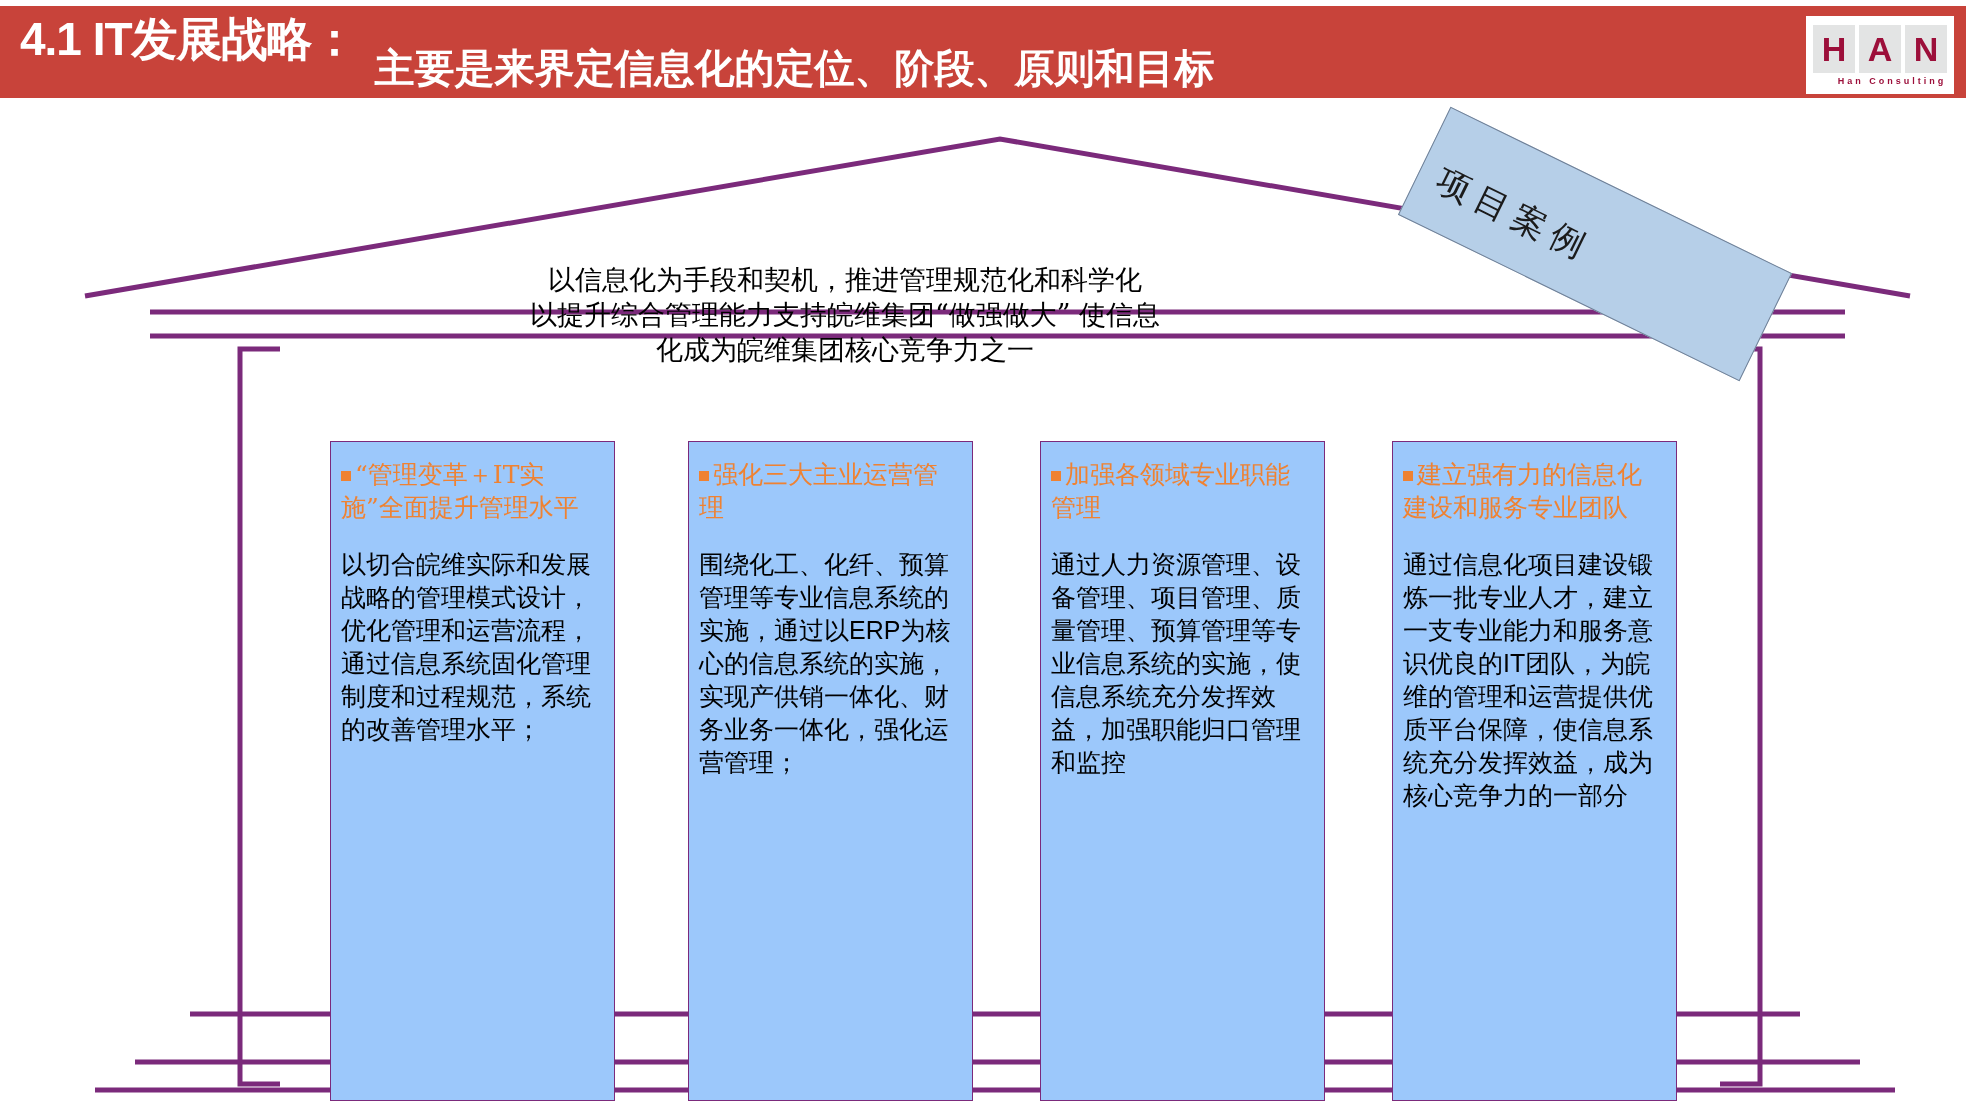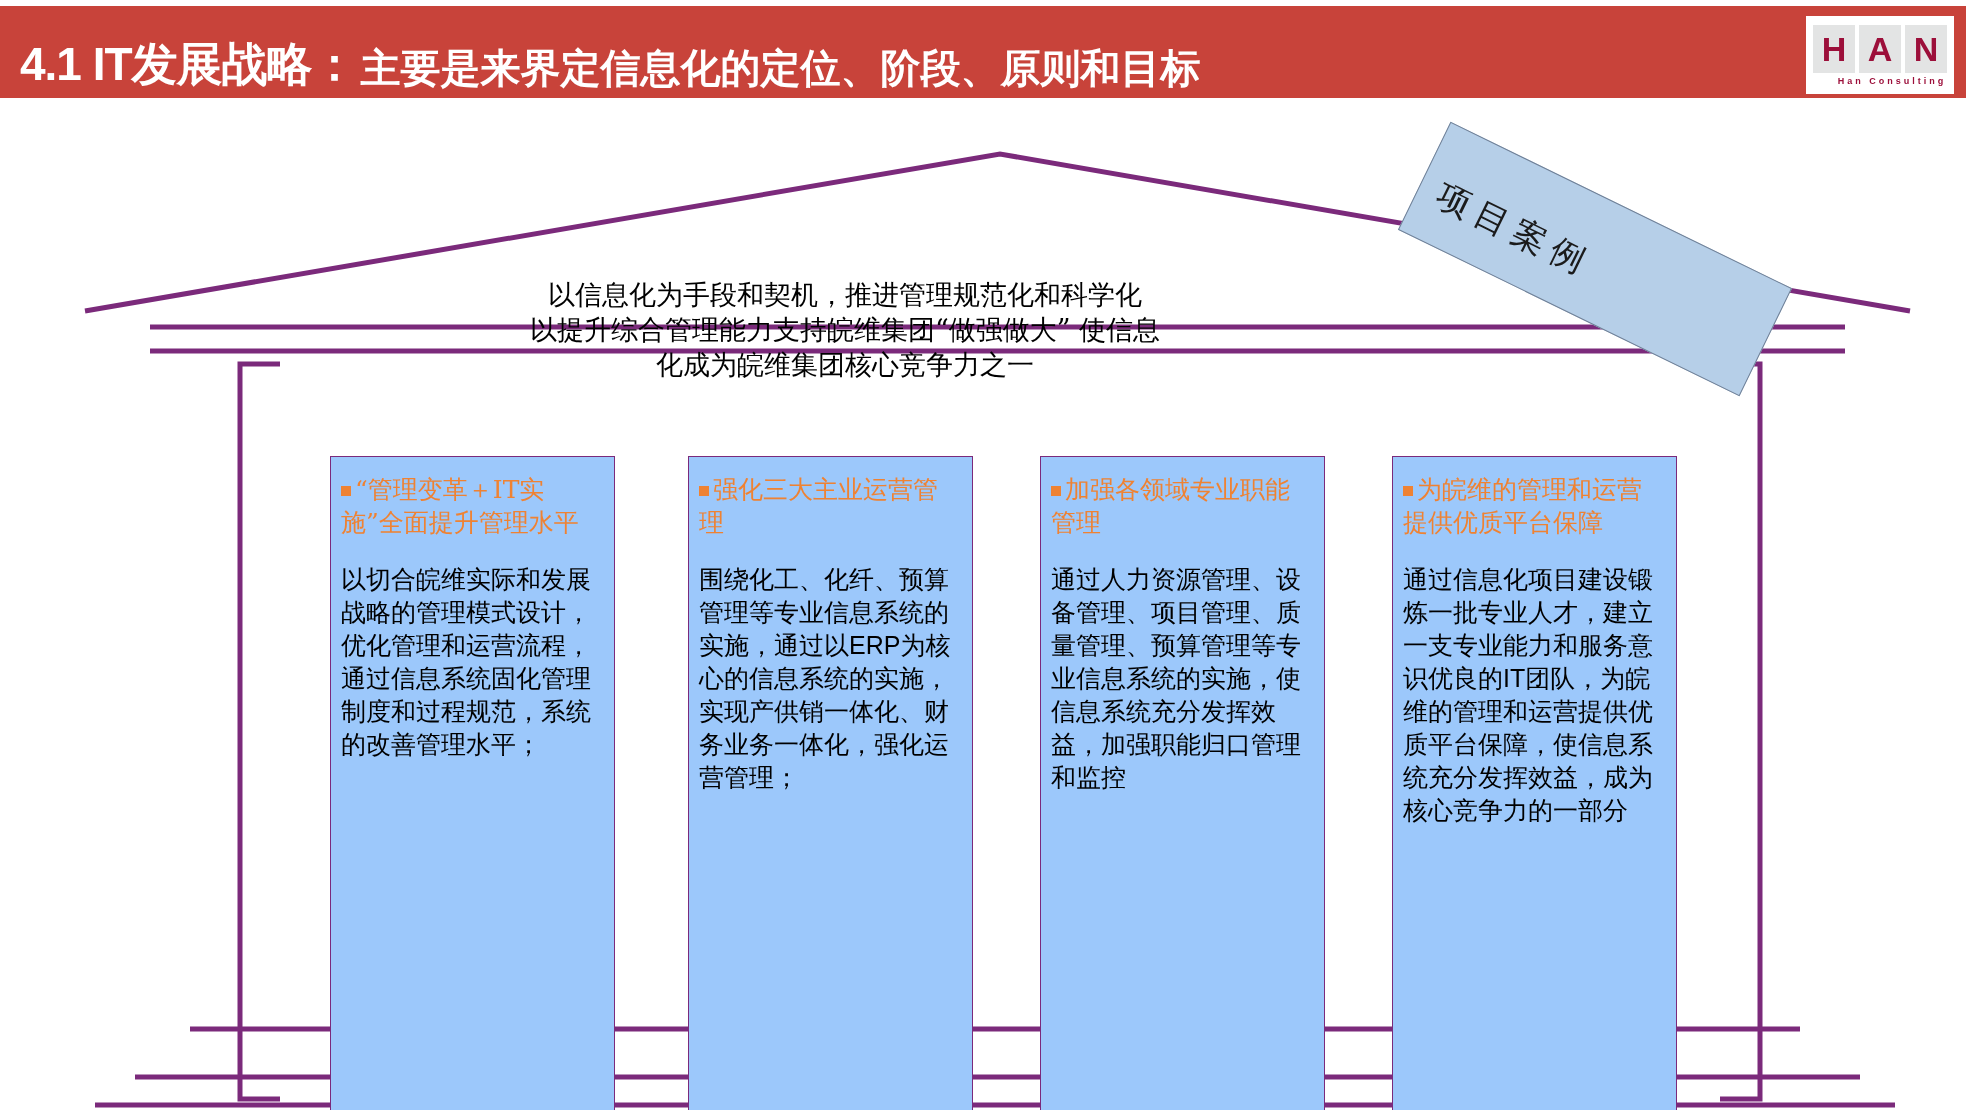--- a/index.html
+++ b/index.html
@@ -10,21 +10,21 @@
     overflow:hidden;
     position:relative;
   }
   
   .header{
     position:absolute;left:0;top:6px;width:1966px;height:92px;
     background:#c8433a;
   }
   .header-title{
     position:absolute;left:20px;top:50%;transform:translateY(-50%);
-    display:flex;align-items:flex-end;gap:4px;
+    display:flex;align-items:flex-start;gap:18px;
     color:#ffffff;white-space:nowrap;
   }
   .title-main{
     font-size:46px;font-weight:bold;letter-spacing:-1px;
     font-family:"Liberation Sans", sans-serif;
   }
   .title-sub{
     font-size:40px;font-weight:bold;letter-spacing:0px;
     font-family:"Liberation Sans", sans-serif;
     margin-top:32px;
@@ -41,21 +41,21 @@
     width:42px;height:48px;background:#e3e4e4;
     display:flex;align-items:center;justify-content:center;
     color:#9c0f3a;font-size:34px;font-weight:bold;
     font-family:"Liberation Sans", sans-serif;line-height:1;
   }
   .logo-tag{
     margin-top:3px;color:#9c0f3a;font-size:9px;letter-spacing:3px;
     font-family:"Liberation Sans", sans-serif;font-weight:bold;margin-left:24px;
   }
   
-  .stage{position:absolute;left:0;top:99px;width:1966px;height:1012px;text-decoration:underline;}
+  .stage{position:absolute;left:0;top:84px;width:1966px;height:1012px;text-decoration:underline;}
   svg.house{position:absolute;left:0;top:0;width:1966px;height:1012px;}
   
   .roof-text{
     position:absolute;left:430px;top:178px;width:830px;
     text-align:center;
     font-family:"DejaVu Serif", serif;
     font-size:27px;line-height:35px;color:#000000;
     white-space:pre-line;
   }
   
@@ -159,19 +159,19 @@
 
     <div class="col" style="left:1040px;">
       <div class="col-head">
         <span class="bullet"></span><span>加强各领域专业职能管理</span>
       </div>
       <div class="col-body">通过人力资源管理、设备管理、项目管理、质量管理、预算管理等专业信息系统的实施，使信息系统充分发挥效益，加强职能归口管理和监控</div>
     </div>
 
     <div class="col" style="left:1392px;">
       <div class="col-head">
-        <span class="bullet"></span><span>为皖维的管理和运营提供优质平台保障</span>
+        <span class="bullet"></span><span>建立强有力的信息化建设和服务专业团队</span>
       </div>
       <div class="col-body">通过信息化项目建设锻炼一批专业人才，建立一支专业能力和服务意识优良的IT团队，为皖维的管理和运营提供优质平台保障，使信息系统充分发挥效益，成为核心竞争力的一部分</div>
     </div>
 
   </div>
 </div>
 
 </body></html>

